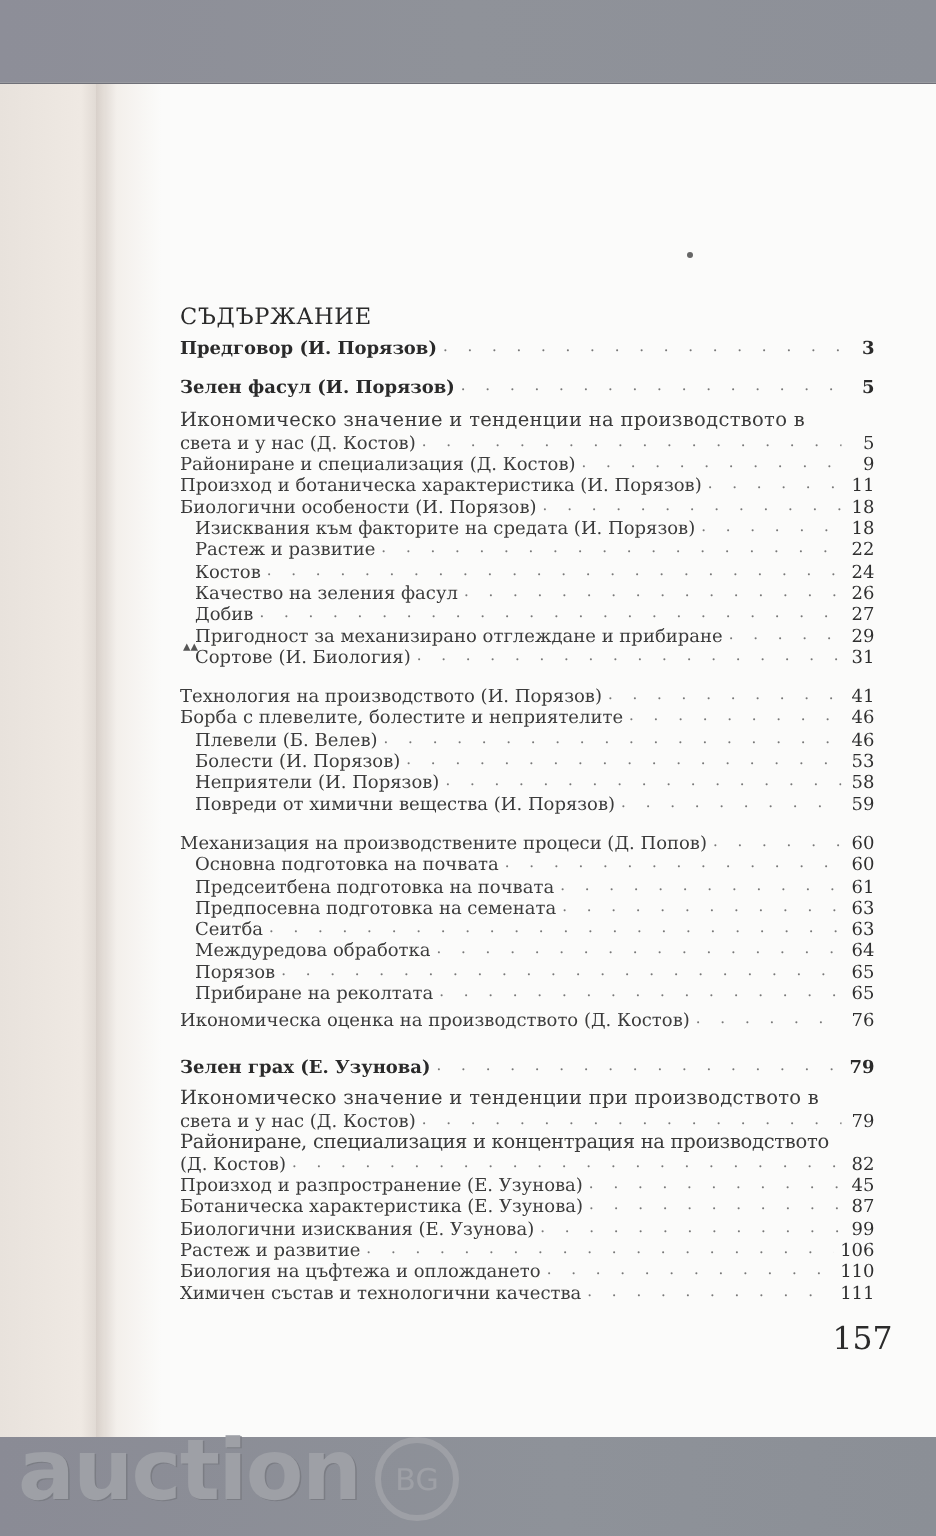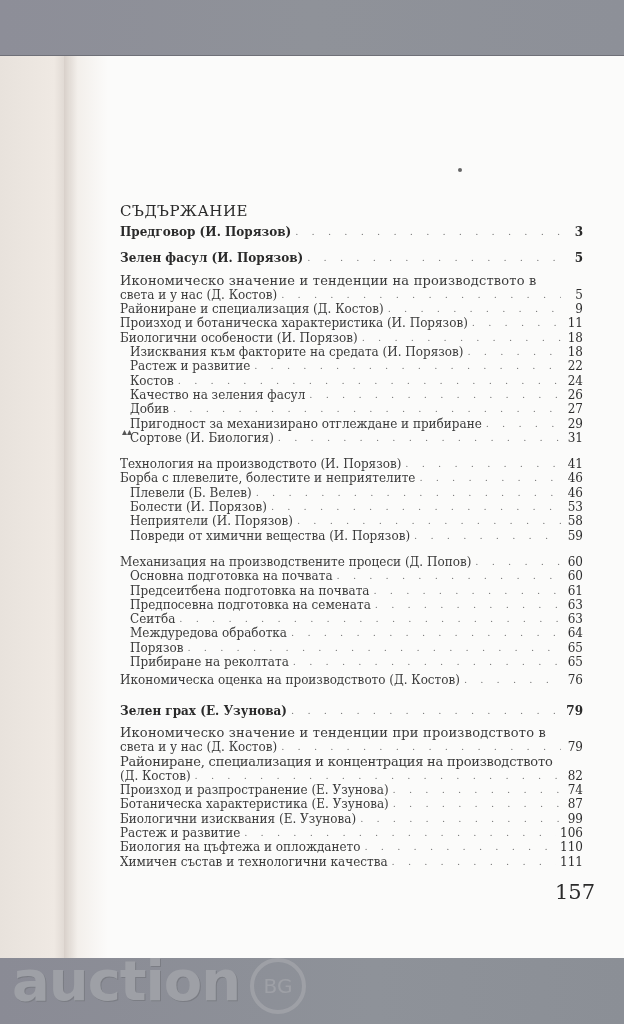--- a/index.html
+++ b/index.html
@@ -201,21 +201,21 @@
     </div>
   <div class="wrap-first" style="letter-spacing:-0.2px">Райониране, специализация и концентрация на производството</div>
   <div class="row lvl1">
       <span class="txt">(Д. Костов)</span>
       <span class="dots"></span>
       <span class="pg">82</span>
     </div>
   <div class="row lvl1">
       <span class="txt">Произход и разпространение (Е. Узунова)</span>
       <span class="dots"></span>
-      <span class="pg">74</span>
+      <span class="pg">45</span>
     </div>
   <div class="row lvl1">
       <span class="txt">Ботаническа характеристика (Е. Узунова)</span>
       <span class="dots"></span>
       <span class="pg">87</span>
     </div>
   <div class="row lvl1">
       <span class="txt">Биологични изисквания (Е. Узунова)</span>
       <span class="dots"></span>
       <span class="pg">99</span>

